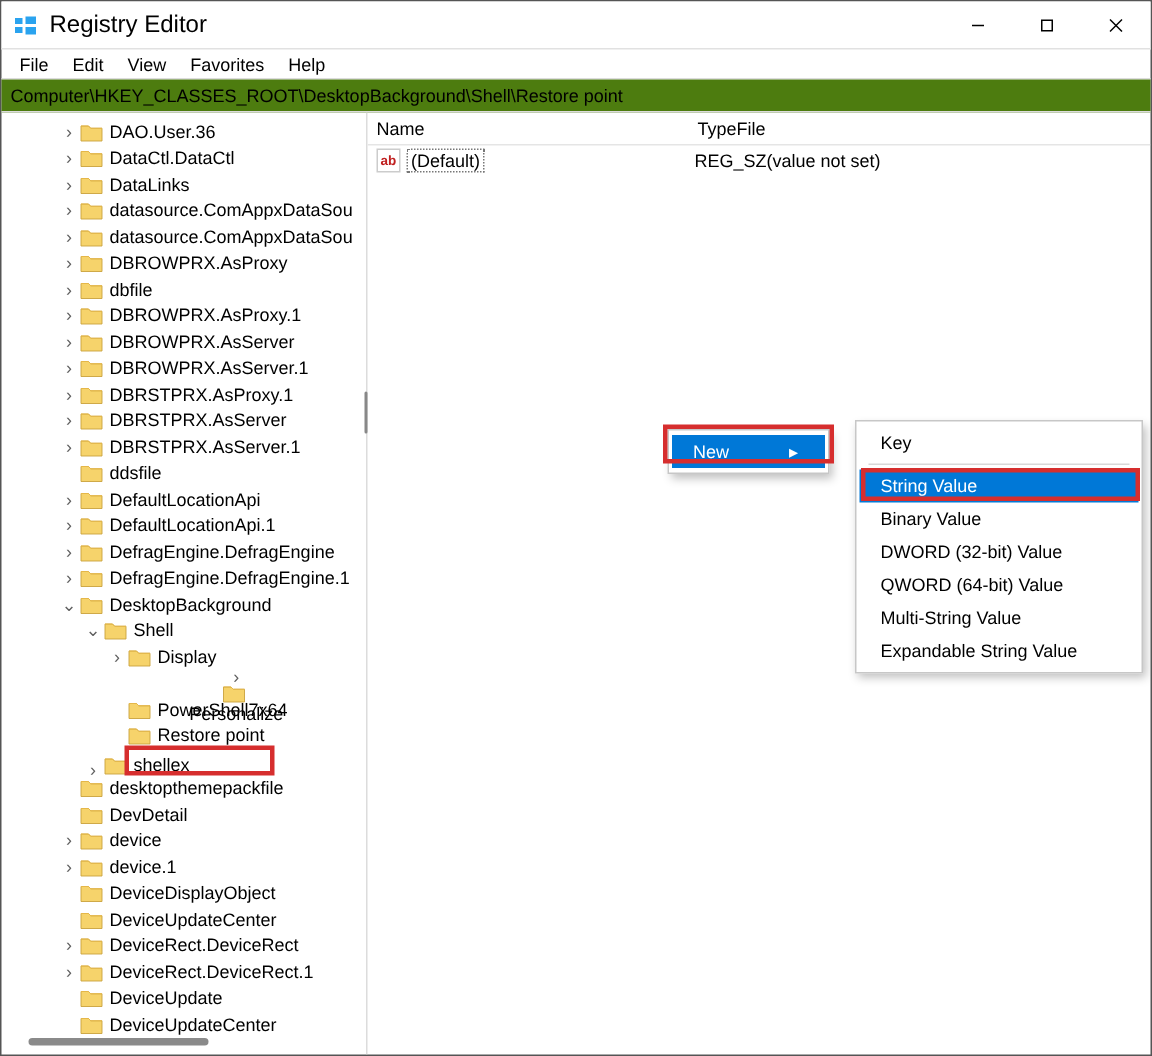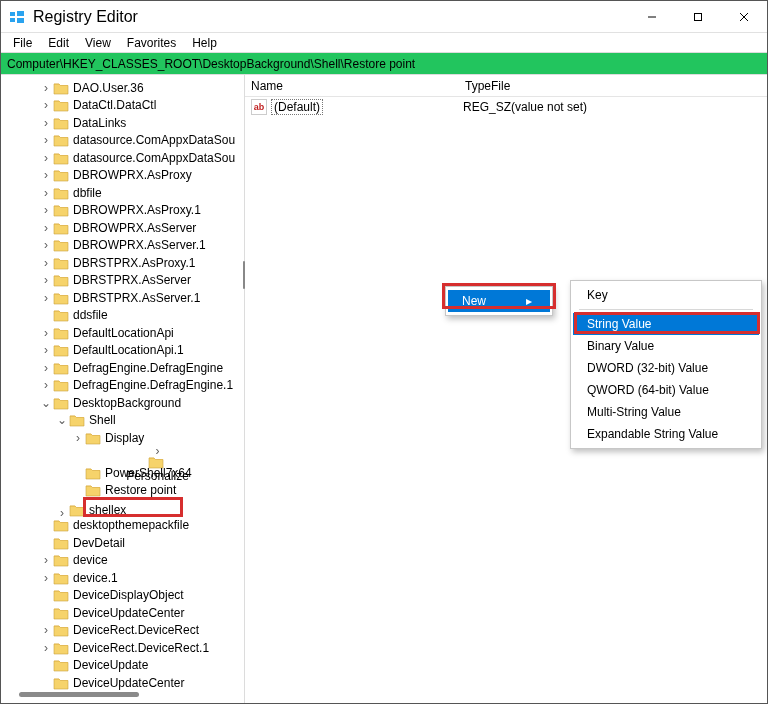--- a/index.html
+++ b/index.html
@@ -38,21 +38,21 @@
     padding: 0 4px;
     border-bottom: 1px solid #dcdcdc;
   }
   .menu-item { padding: 2px 8px; }
   
   .addressbar {
     height: 22px;
     display: flex; align-items: center;
     padding: 0 6px;
     border-bottom: 1px solid #dcdcdc;
-    background: #22c55e;
+    background: #4d7c0f;
     font-size: 12px;
   }
   
   .body-split {
     flex: 1;
     display: flex;
     overflow: hidden;
     position: relative;
   }
   .tree-pane {

